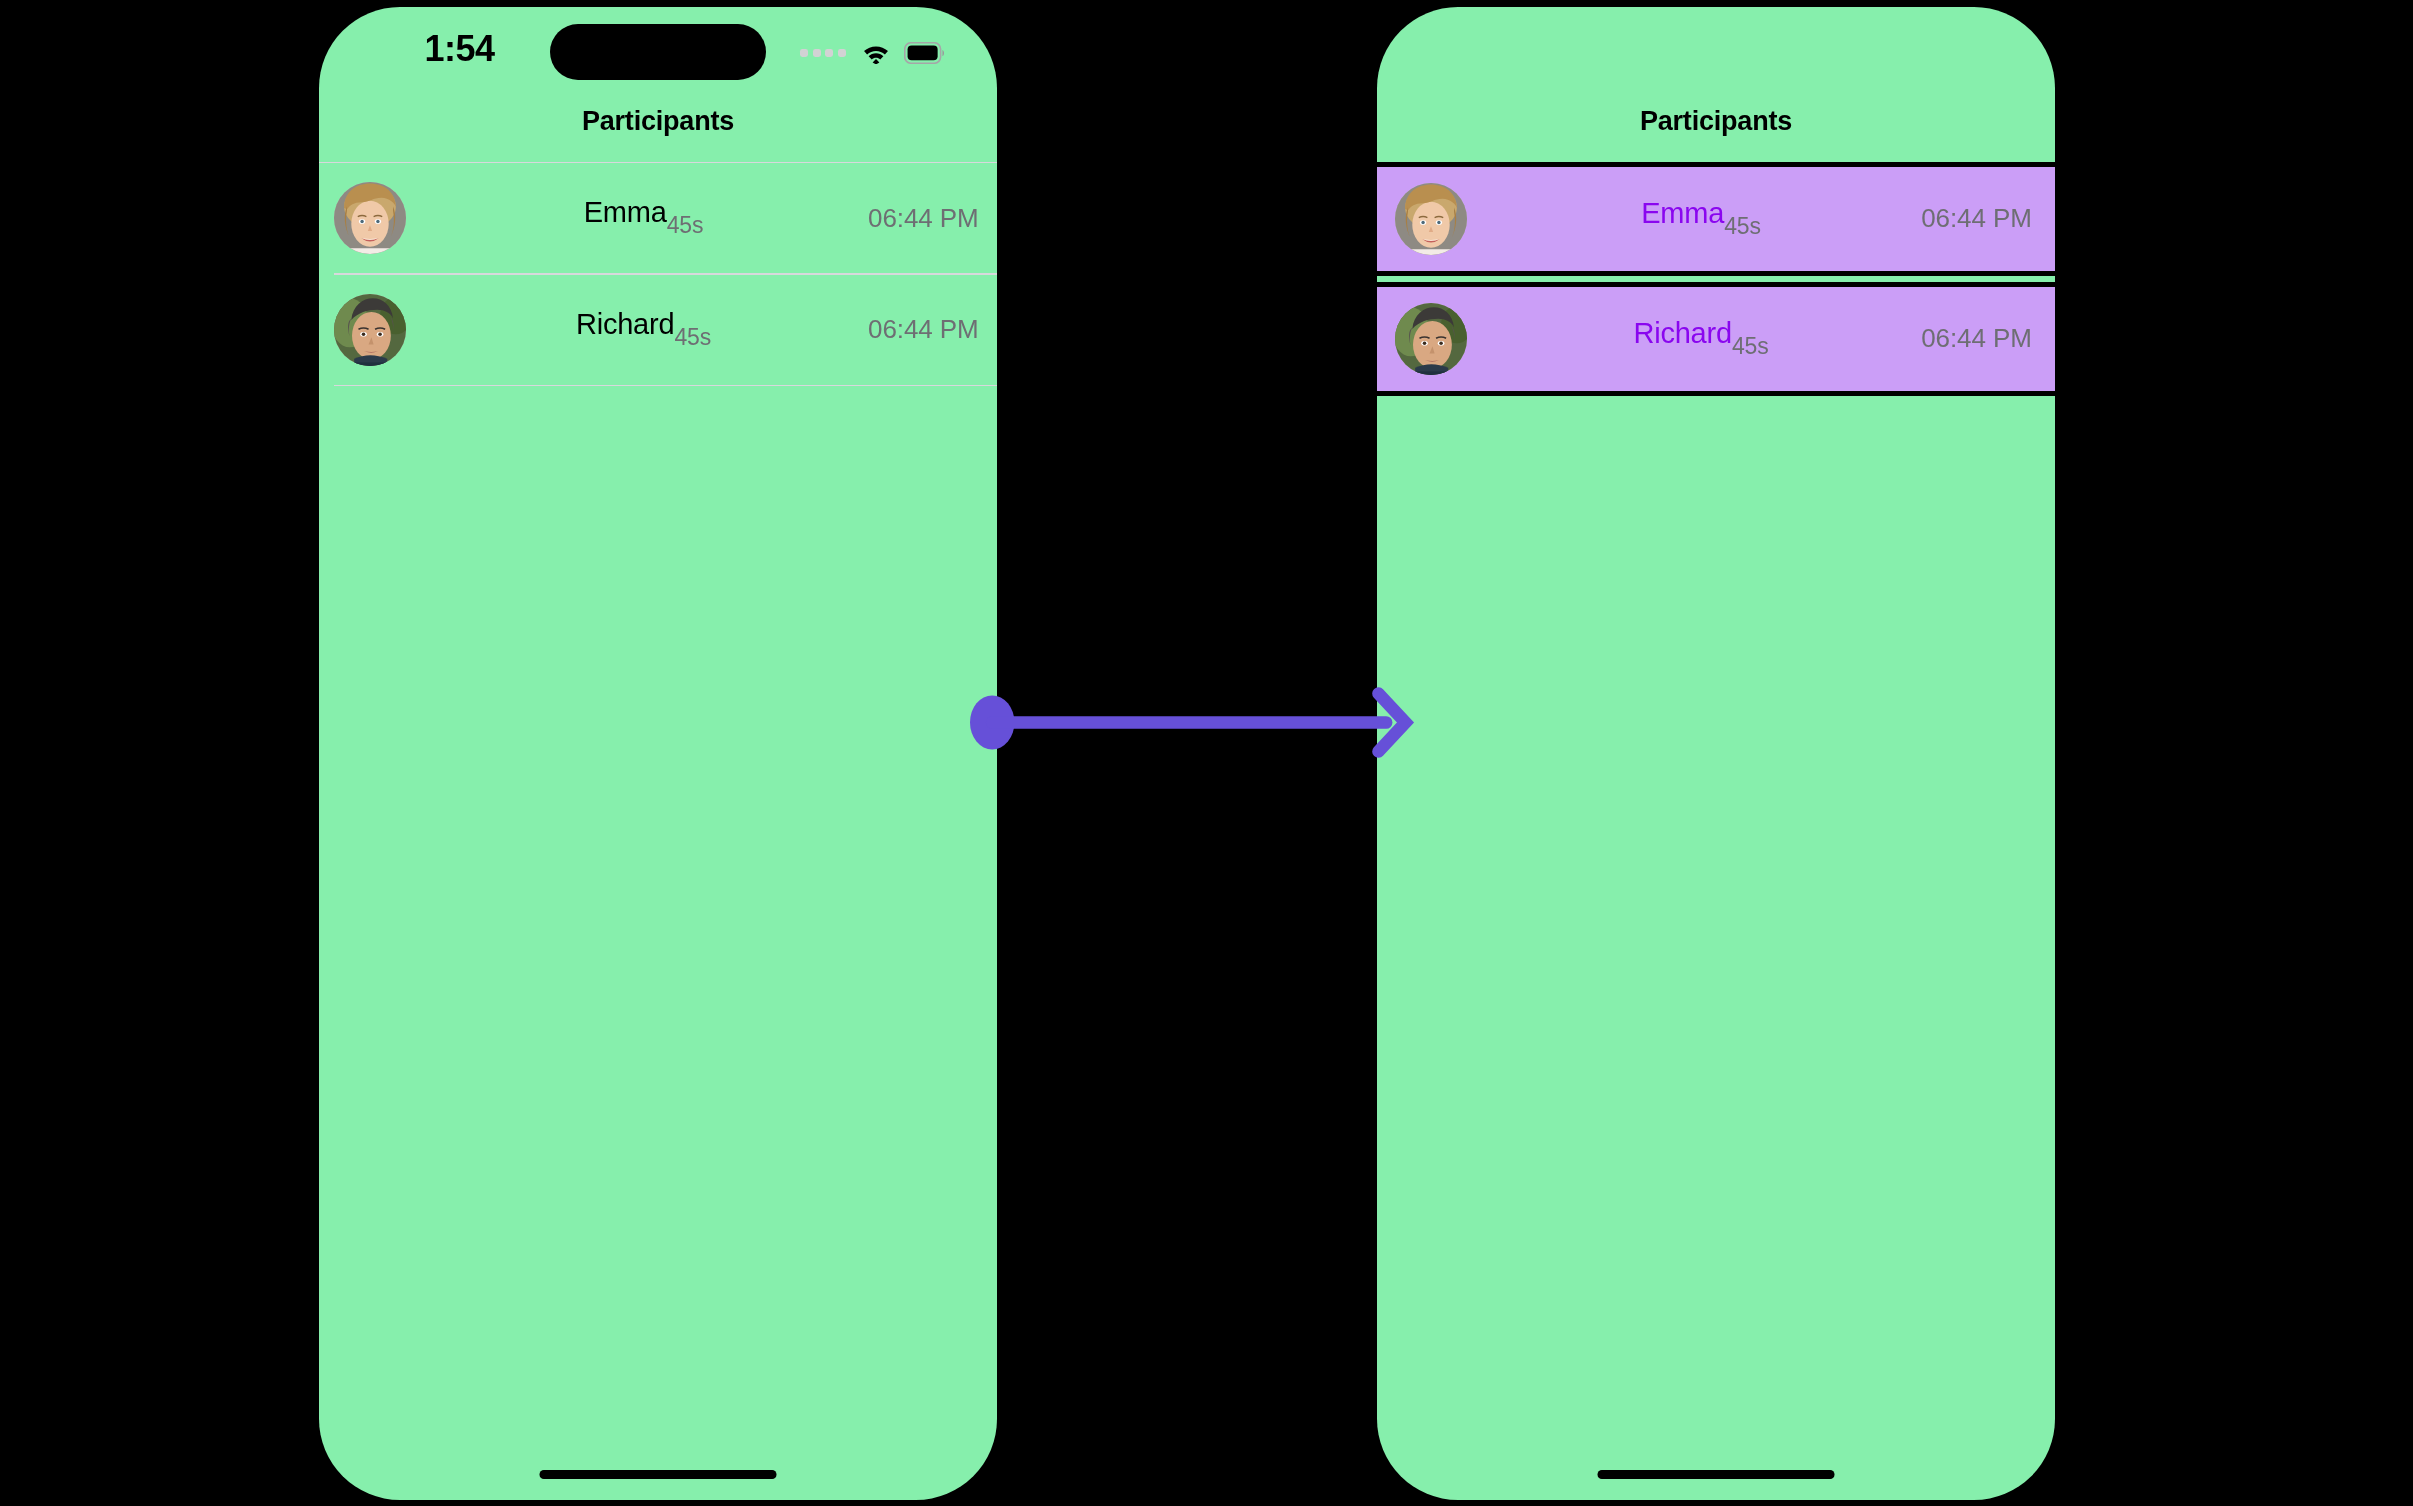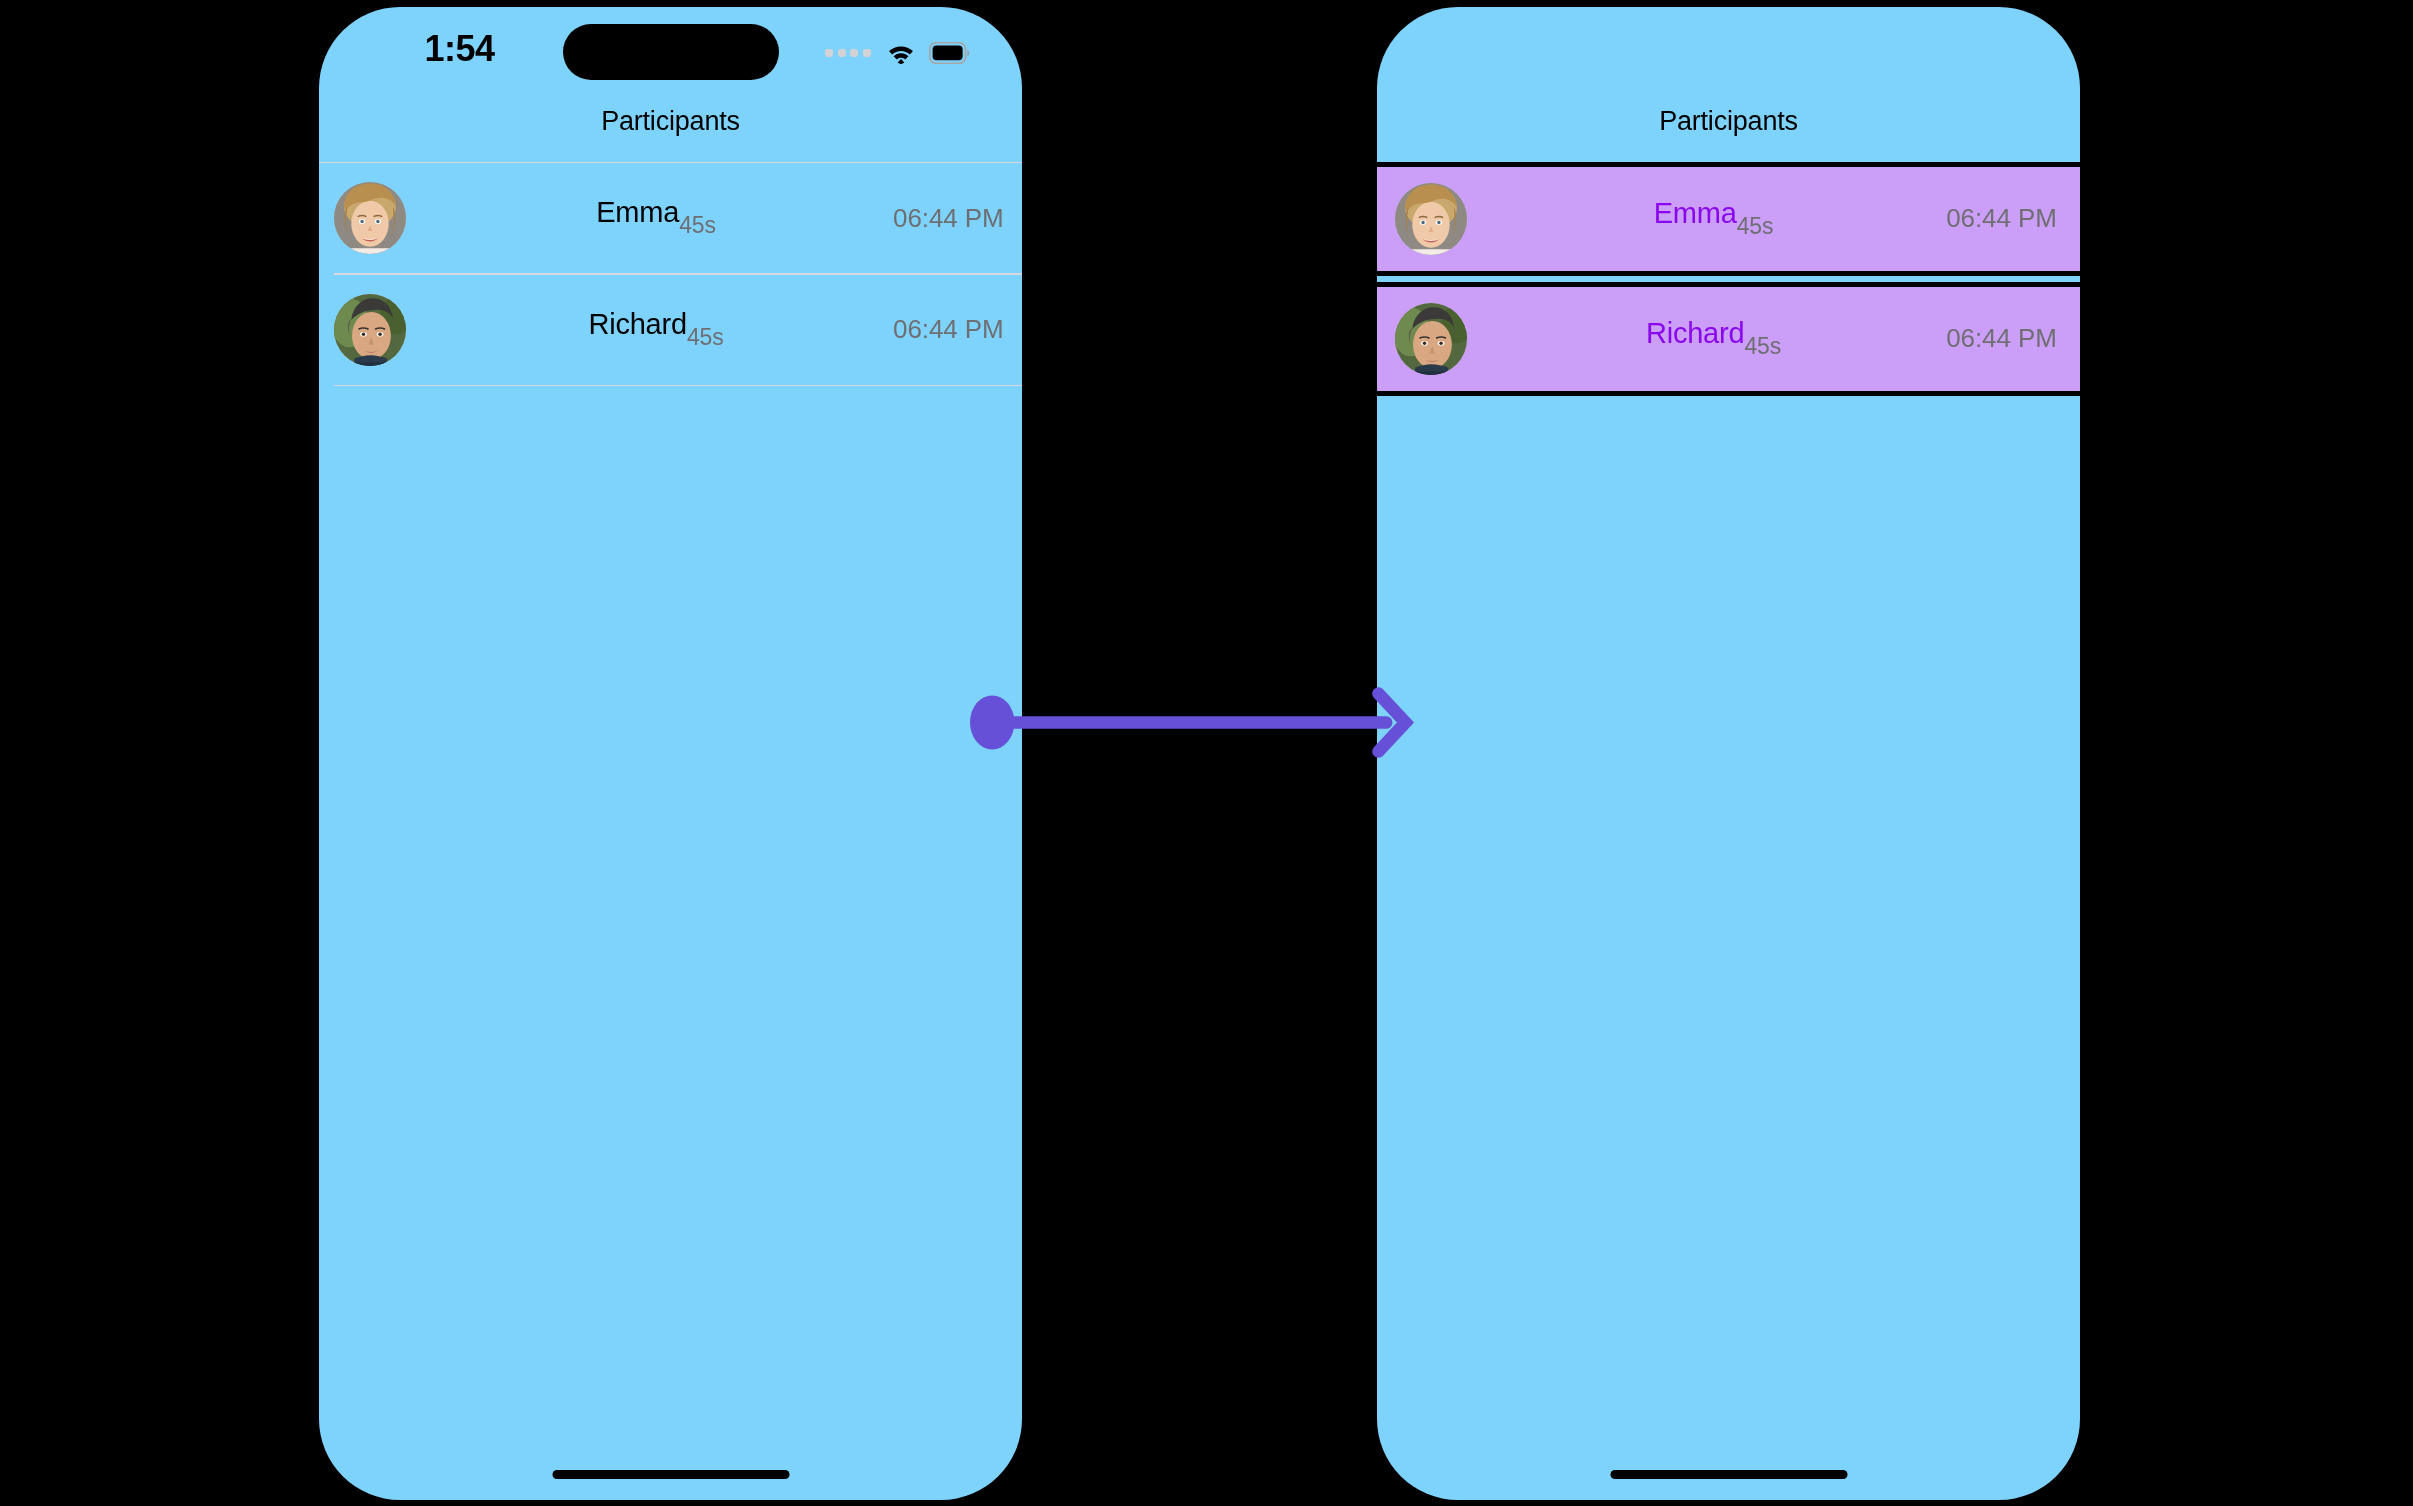--- a/index.html
+++ b/index.html
@@ -15,24 +15,23 @@
     font-family: "Liberation Sans", "DejaVu Sans", sans-serif;
     -webkit-font-smoothing: antialiased;
   }
 
   
   .phone {
     position: absolute;
     top: 6.8px;
     width: 678px;
     height: 1493px;
-    background: #7dd3fc;
+    background: #86efac;
     border-radius: 81px;
     overflow: hidden;
-    padding-left: 25px;
   }
   .phone-left  { left: 319px; }
   .phone-right { left: 1377px; }
 
   
   .status-bar {
     position: absolute;
     top: 0;
     left: 0;
     width: 100%;
@@ -85,21 +84,21 @@
   .battery-icon { display:block; width: 42px; height: 22px; }
 
   
   .nav-title {
     position: absolute;
     top: 99px;
     left: 0;
     width: 100%;
     text-align: center;
     font-size: 27px;
-    font-weight: 400;
+    font-weight: 700;
     color: #000000;
     letter-spacing: -0.2px;
   }
 
   
   .list {
     position: absolute;
     top: 155px;
     left: 0;
     width: 100%;

